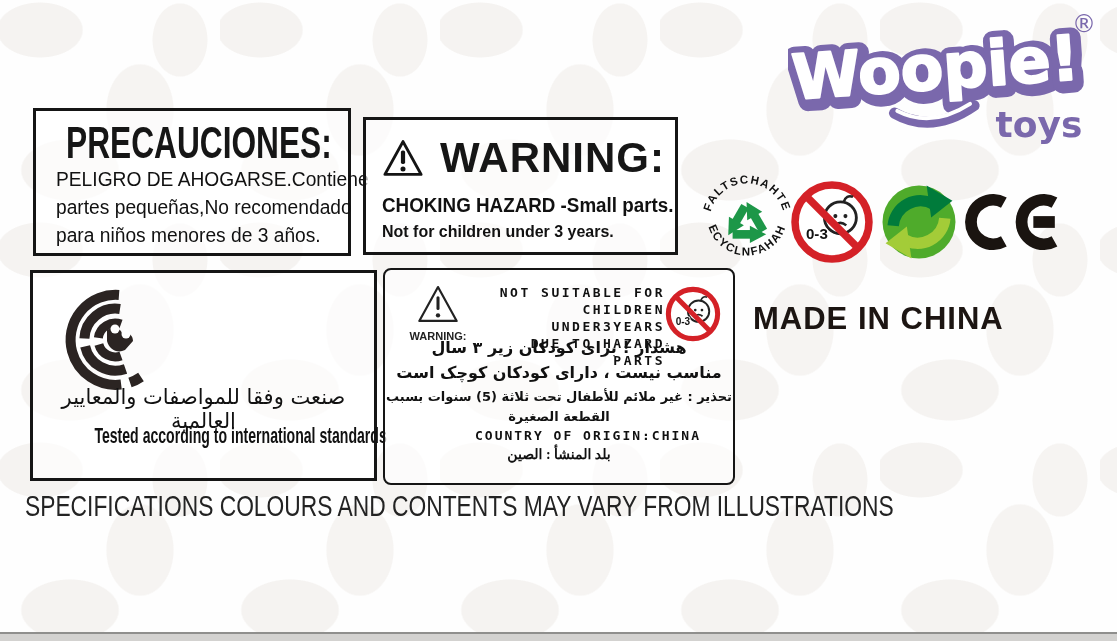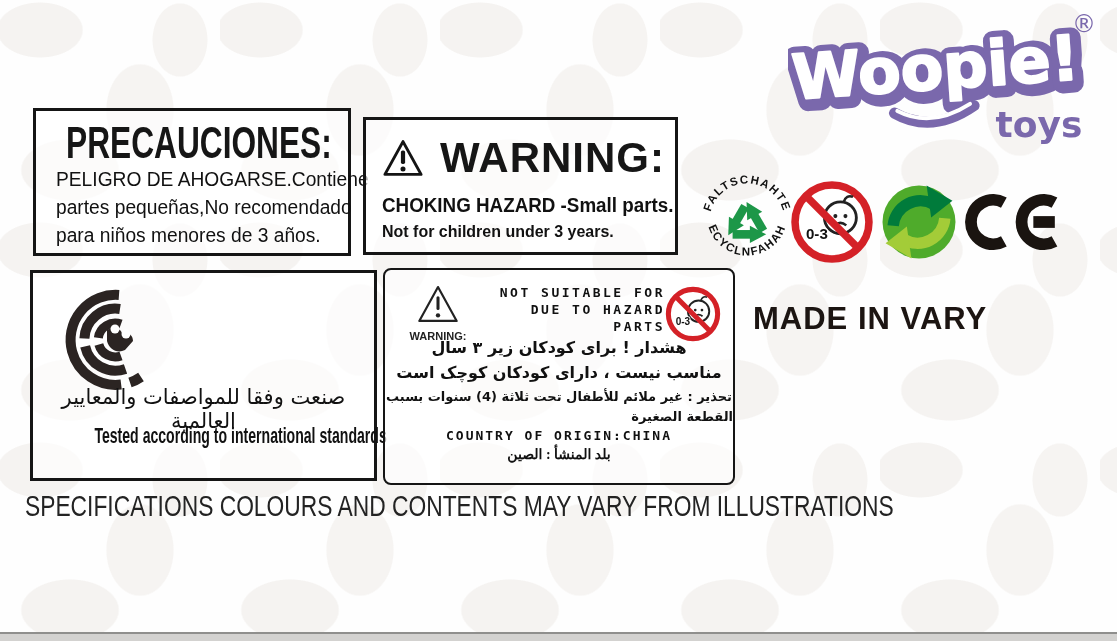--- a/index.html
+++ b/index.html
@@ -48,22 +48,22 @@
   
   .notice{left:383px;top:268px;width:352px;height:217px;border-width:2px;border-radius:8px;}
   .notice-tri{position:absolute;left:22px;top:14px;width:62px;text-align:center;}
   .notice-tri-label{font-size:11px;font-weight:bold;color:#222;margin-top:2px;letter-spacing:0;}
   .notice-en{position:absolute;left:84px;top:14px;width:196px;text-align:right;font-family:"DejaVu Sans Mono",monospace;font-weight:bold;font-size:13px;letter-spacing:2.5px;line-height:17px;color:#111;}
   .notice-no3{position:absolute;right:12px;top:16px;width:56px;height:56px;}
   .n-line{position:absolute;left:0;width:100%;text-align:center;color:#111;font-family:"DejaVu Sans",sans-serif;font-weight:bold;}
   .n-fa1{top:68px;font-size:16px;}
   .n-fa2{top:93px;font-size:16px;}
   .n-ar1{top:119px;font-size:13px;}
-  .n-ar2{top:139px;font-size:13px;text-align:right;}
-  .n-origin{top:158px;font-family:"DejaVu Sans Mono",monospace;font-size:13px;letter-spacing:2px;}
+  .n-ar2{top:139px;font-size:13px;}
+  .n-origin{top:158px;font-family:"DejaVu Sans Mono",monospace;font-size:13px;letter-spacing:2px;padding-left:29px;}
   .n-origin-ar{top:176px;font-size:14px;font-family:Liberation Serif, serif;}
 
   
   .mic{position:absolute;left:753px;top:301px;font-size:31px;font-weight:bold;color:#1c1512;letter-spacing:1px;white-space:nowrap;}
 
   
   .disclaimer{position:absolute;left:25px;top:489px;font-size:30px;color:#232323;transform:scaleX(.76);transform-origin:left center;white-space:nowrap;}
 
   
   .bottom-strip{position:absolute;left:0;bottom:0;width:100%;height:7px;background:#d3d2d0;border-top:2px solid #8f8f8d;}
@@ -182,41 +182,42 @@
     <div class="notice-tri">
       <svg width="44" height="40" viewBox="0 0 100 92">
         <path d="M50 7 L93 85 L7 85 Z" fill="none" stroke="#222" stroke-width="5" stroke-linejoin="round"></path>
         <rect x="46.5" y="28" width="7" height="32" rx="3.5" fill="#222"></rect>
         <circle cx="50" cy="72" r="5" fill="#222"></circle>
       </svg>
       <div class="notice-tri-label">WARNING:</div>
     </div>
     <div class="notice-en">
       <div>NOT SUITABLE FOR</div>
+      <div>CHILDREN UNDER3YEARS</div>
       <div>DUE TO HAZARD PARTS</div>
     </div>
     <svg class="notice-no3" viewBox="0 0 100 100">
       <circle cx="50" cy="50" r="44" fill="#ffffff" stroke="#d42127" stroke-width="9"></circle>
       <g>
         <circle cx="60" cy="45" r="19" fill="none" stroke="#222" stroke-width="3.4"></circle>
         <path d="M64 26 q 3 -9 11 -6" fill="none" stroke="#222" stroke-width="3"></path>
         <circle cx="54" cy="43" r="2.4" fill="#222"></circle>
         <circle cx="66" cy="43" r="2.4" fill="#222"></circle>
         <path d="M53 54 q 7 -6 14 0" fill="none" stroke="#222" stroke-width="3"></path>
       </g>
       <line x1="18" y1="18" x2="82" y2="82" stroke="#d42127" stroke-width="9"></line>
       <text x="32" y="70" text-anchor="middle" font-family="Liberation Sans, sans-serif" font-weight="bold" font-size="18" fill="#111" stroke="#ffffff" stroke-width="3" paint-order="stroke">0-3</text>
     </svg>
     <div class="n-line n-fa1" dir="rtl">هشدار ! برای کودکان زیر ۳ سال</div>
     <div class="n-line n-fa2" dir="rtl">مناسب نیست ، دارای کودکان کوچک است</div>
-    <div class="n-line n-ar1" dir="rtl">تحذير : غير ملائم للأطفال تحت ثلاثة (4) سنوات بسبب</div>
+    <div class="n-line n-ar1" dir="rtl">تحذير : غير ملائم للأطفال تحت ثلاثة (5) سنوات بسبب</div>
     <div class="n-line n-ar2" dir="rtl">القطعة الصغيرة</div>
     <div class="n-line n-origin">COUNTRY OF ORIGIN:CHINA</div>
     <div class="n-line n-origin-ar" dir="rtl">بلد المنشأ : الصين</div>
   </div>
 
-  <div class="mic">MADE IN VARY</div>
+  <div class="mic">MADE IN CHINA</div>
 
   <div class="disclaimer">SPECIFICATIONS COLOURS AND CONTENTS MAY VARY FROM ILLUSTRATIONS</div>
 
   <div class="bottom-strip"></div>
 
 </div>
 
 </body></html>

